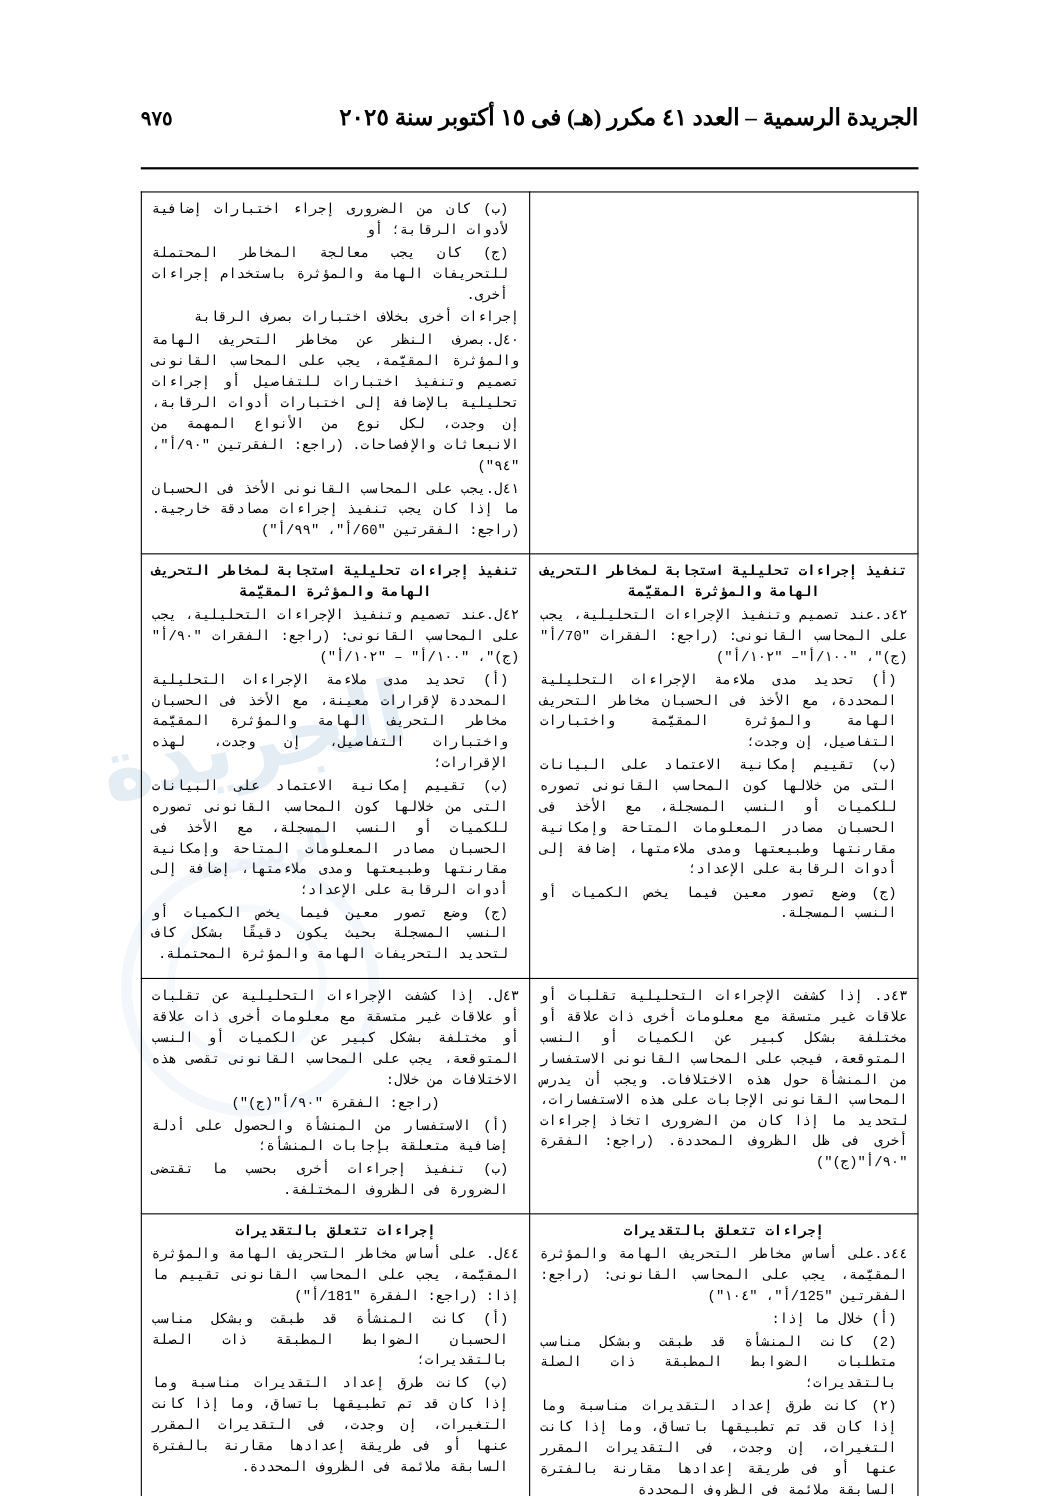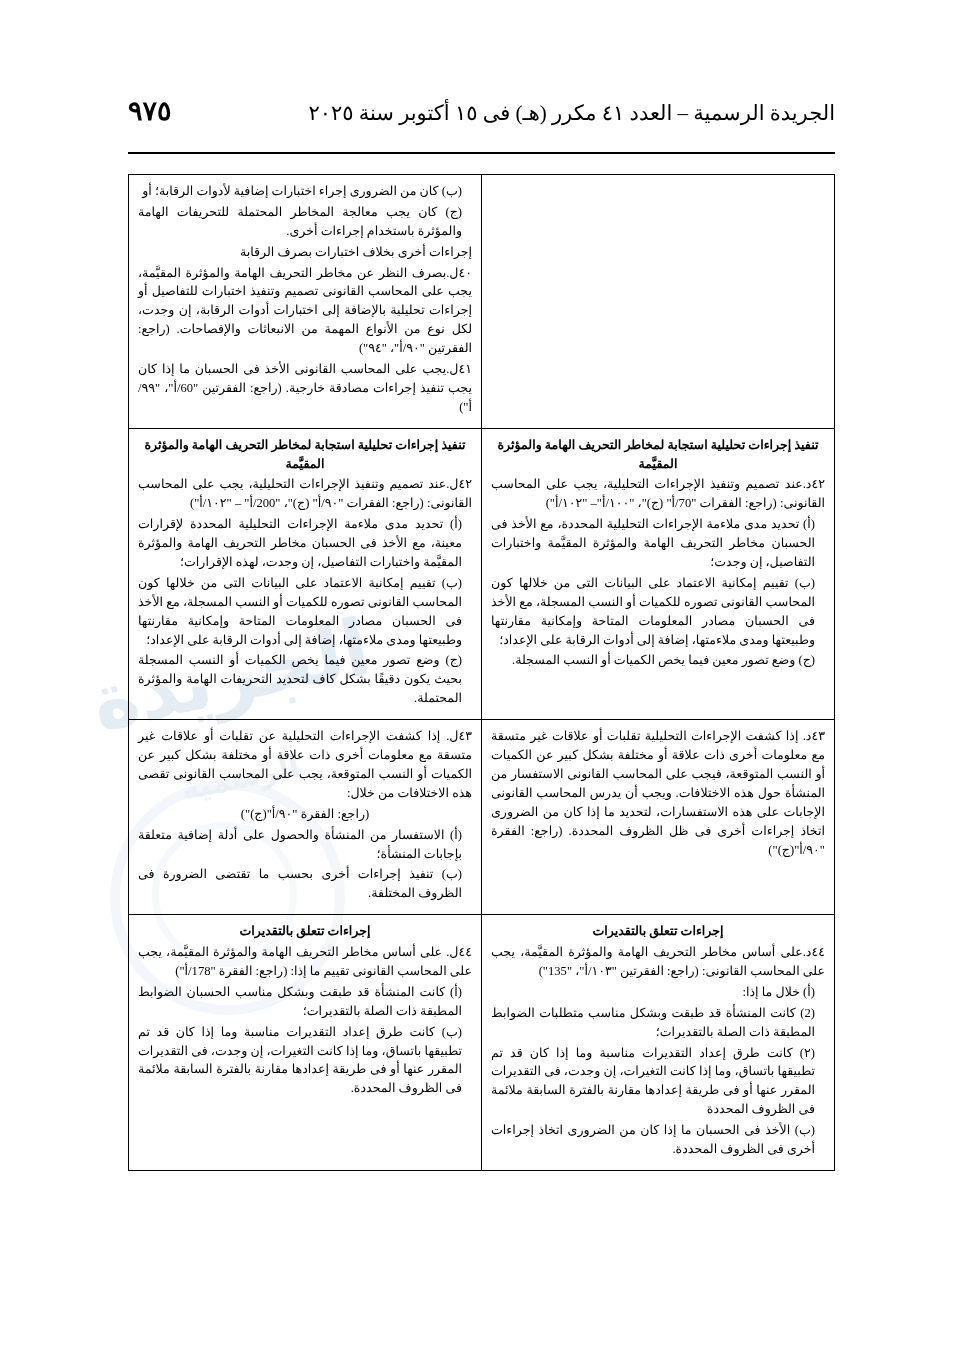--- a/index.html
+++ b/index.html
@@ -29,27 +29,27 @@
     top: 95px;
     left: 128px;
     right: 128px;
     display: flex;
     flex-direction: row;
     align-items: baseline;
     justify-content: space-between;
   }
   .header-title {
     font-size: 21px;
-    font-weight: normal;
+    font-weight: bold;
     letter-spacing: 0px;
     white-space: nowrap;
     direction: rtl;
   }
   .header-page-number {
-    font-size: 27px;
+    font-size: 18px;
     font-weight: bold;
     direction: rtl;
   }
   .header-rule {
     position: absolute;
     top: 152px;
     left: 128px;
     right: 128px;
     border-top: 2px solid #000;
     height: 0;
@@ -124,20 +124,21 @@
     vertical-align: top;
     padding: 7px 9px 9px 9px;
     font-size: 12.6px;
     line-height: 1.5;
     text-align: justify;
     text-align-last: right;
     direction: rtl;
   }
   .col {
     width: 50%;
+    font-family: Liberation Mono, monospace;
   }
   .cell-inner p {
     margin: 0 0 2px 0;
   }
   .sec-head {
     font-weight: bold;
     text-align: center;
     text-align-last: center;
     margin: 0 0 4px 0;
   }
@@ -193,21 +194,21 @@
             <p class="sec-head">تنفيذ إجراءات تحليلية استجابة لمخاطر التحريف الهامة والمؤثرة المقيَّمة</p>
             <p>٤٢د.عند تصميم وتنفيذ الإجراءات التحليلية، يجب على المحاسب القانونى: (راجع: الفقرات "70/أ" (ج)"، "١٠٠/أ"– "١٠٢/أ")</p>
             <p class="ind">(أ) تحديد مدى ملاءمة الإجراءات التحليلية المحددة، مع الأخذ فى الحسبان مخاطر التحريف الهامة والمؤثرة المقيَّمة واختبارات التفاصيل، إن وجدت؛</p>
             <p class="ind">(ب) تقييم إمكانية الاعتماد على البيانات التى من خلالها كون المحاسب القانونى تصوره للكميات أو النسب المسجلة، مع الأخذ فى الحسبان مصادر المعلومات المتاحة وإمكانية مقارنتها وطبيعتها ومدى ملاءمتها، إضافة إلى أدوات الرقابة على الإعداد؛</p>
             <p class="ind">(ج) وضع تصور معين فيما يخص الكميات أو النسب المسجلة.</p>
           </div>
         </td>
         <td class="col">
           <div class="cell-inner">
             <p class="sec-head">تنفيذ إجراءات تحليلية استجابة لمخاطر التحريف الهامة والمؤثرة المقيَّمة</p>
-            <p>٤٢ل.عند تصميم وتنفيذ الإجراءات التحليلية، يجب على المحاسب القانونى: (راجع: الفقرات "٩٠/أ" (ج)"، "200/أ" – "١٠٢/أ")</p>
+            <p>٤٢ل.عند تصميم وتنفيذ الإجراءات التحليلية، يجب على المحاسب القانونى: (راجع: الفقرات "٩٠/أ" (ج)"، "١٠٠/أ" – "١٠٢/أ")</p>
             <p class="ind">(أ) تحديد مدى ملاءمة الإجراءات التحليلية المحددة لإقرارات معينة، مع الأخذ فى الحسبان مخاطر التحريف الهامة والمؤثرة المقيَّمة واختبارات التفاصيل، إن وجدت، لهذه الإقرارات؛</p>
             <p class="ind">(ب) تقييم إمكانية الاعتماد على البيانات التى من خلالها كون المحاسب القانونى تصوره للكميات أو النسب المسجلة، مع الأخذ فى الحسبان مصادر المعلومات المتاحة وإمكانية مقارنتها وطبيعتها ومدى ملاءمتها، إضافة إلى أدوات الرقابة على الإعداد؛</p>
             <p class="ind">(ج) وضع تصور معين فيما يخص الكميات أو النسب المسجلة بحيث يكون دقيقًا بشكل كاف لتحديد التحريفات الهامة والمؤثرة المحتملة.</p>
           </div>
         </td>
       </tr>
 
       <tr>
         <td class="col">
           <div class="cell-inner">
@@ -221,31 +222,31 @@
             <p class="ind">(أ) الاستفسار من المنشأة والحصول على أدلة إضافية متعلقة بإجابات المنشأة؛</p>
             <p class="ind">(ب) تنفيذ إجراءات أخرى بحسب ما تقتضى الضرورة فى الظروف المختلفة.</p>
           </div>
         </td>
       </tr>
 
       <tr>
         <td class="col">
           <div class="cell-inner">
             <p class="sec-head">إجراءات تتعلق بالتقديرات</p>
-            <p>٤٤د.على أساس مخاطر التحريف الهامة والمؤثرة المقيَّمة، يجب على المحاسب القانونى: (راجع: الفقرتين "١٠٣/أ"، "135")</p>
+            <p>٤٤د.على أساس مخاطر التحريف الهامة والمؤثرة المقيَّمة، يجب على المحاسب القانونى: (راجع: الفقرتين "125/أ"، "١٠٤")</p>
             <p class="ind">(أ) خلال ما إذا:</p>
             <p class="ind">(2) كانت المنشأة قد طبقت وبشكل مناسب متطلبات الضوابط المطبقة ذات الصلة بالتقديرات؛</p>
             <p class="ind">(٢) كانت طرق إعداد التقديرات مناسبة وما إذا كان قد تم تطبيقها باتساق، وما إذا كانت التغيرات، إن وجدت، فى التقديرات المقرر عنها أو فى طريقة إعدادها مقارنة بالفترة السابقة ملائمة فى الظروف المحددة</p>
             <p class="ind">(ب) الأخذ فى الحسبان ما إذا كان من الضرورى اتخاذ إجراءات أخرى فى الظروف المحددة.</p>
           </div>
         </td>
         <td class="col">
           <div class="cell-inner">
             <p class="sec-head">إجراءات تتعلق بالتقديرات</p>
-            <p>٤٤ل. على أساس مخاطر التحريف الهامة والمؤثرة المقيَّمة، يجب على المحاسب القانونى تقييم ما إذا: (راجع: الفقرة "178/أ")</p>
+            <p>٤٤ل. على أساس مخاطر التحريف الهامة والمؤثرة المقيَّمة، يجب على المحاسب القانونى تقييم ما إذا: (راجع: الفقرة "181/أ")</p>
             <p class="ind">(أ) كانت المنشأة قد طبقت وبشكل مناسب الحسبان الضوابط المطبقة ذات الصلة بالتقديرات؛</p>
             <p class="ind">(ب) كانت طرق إعداد التقديرات مناسبة وما إذا كان قد تم تطبيقها باتساق، وما إذا كانت التغيرات، إن وجدت، فى التقديرات المقرر عنها أو فى طريقة إعدادها مقارنة بالفترة السابقة ملائمة فى الظروف المحددة.</p>
           </div>
         </td>
       </tr>
 
     </tbody>
   </table>
 
 </div>

